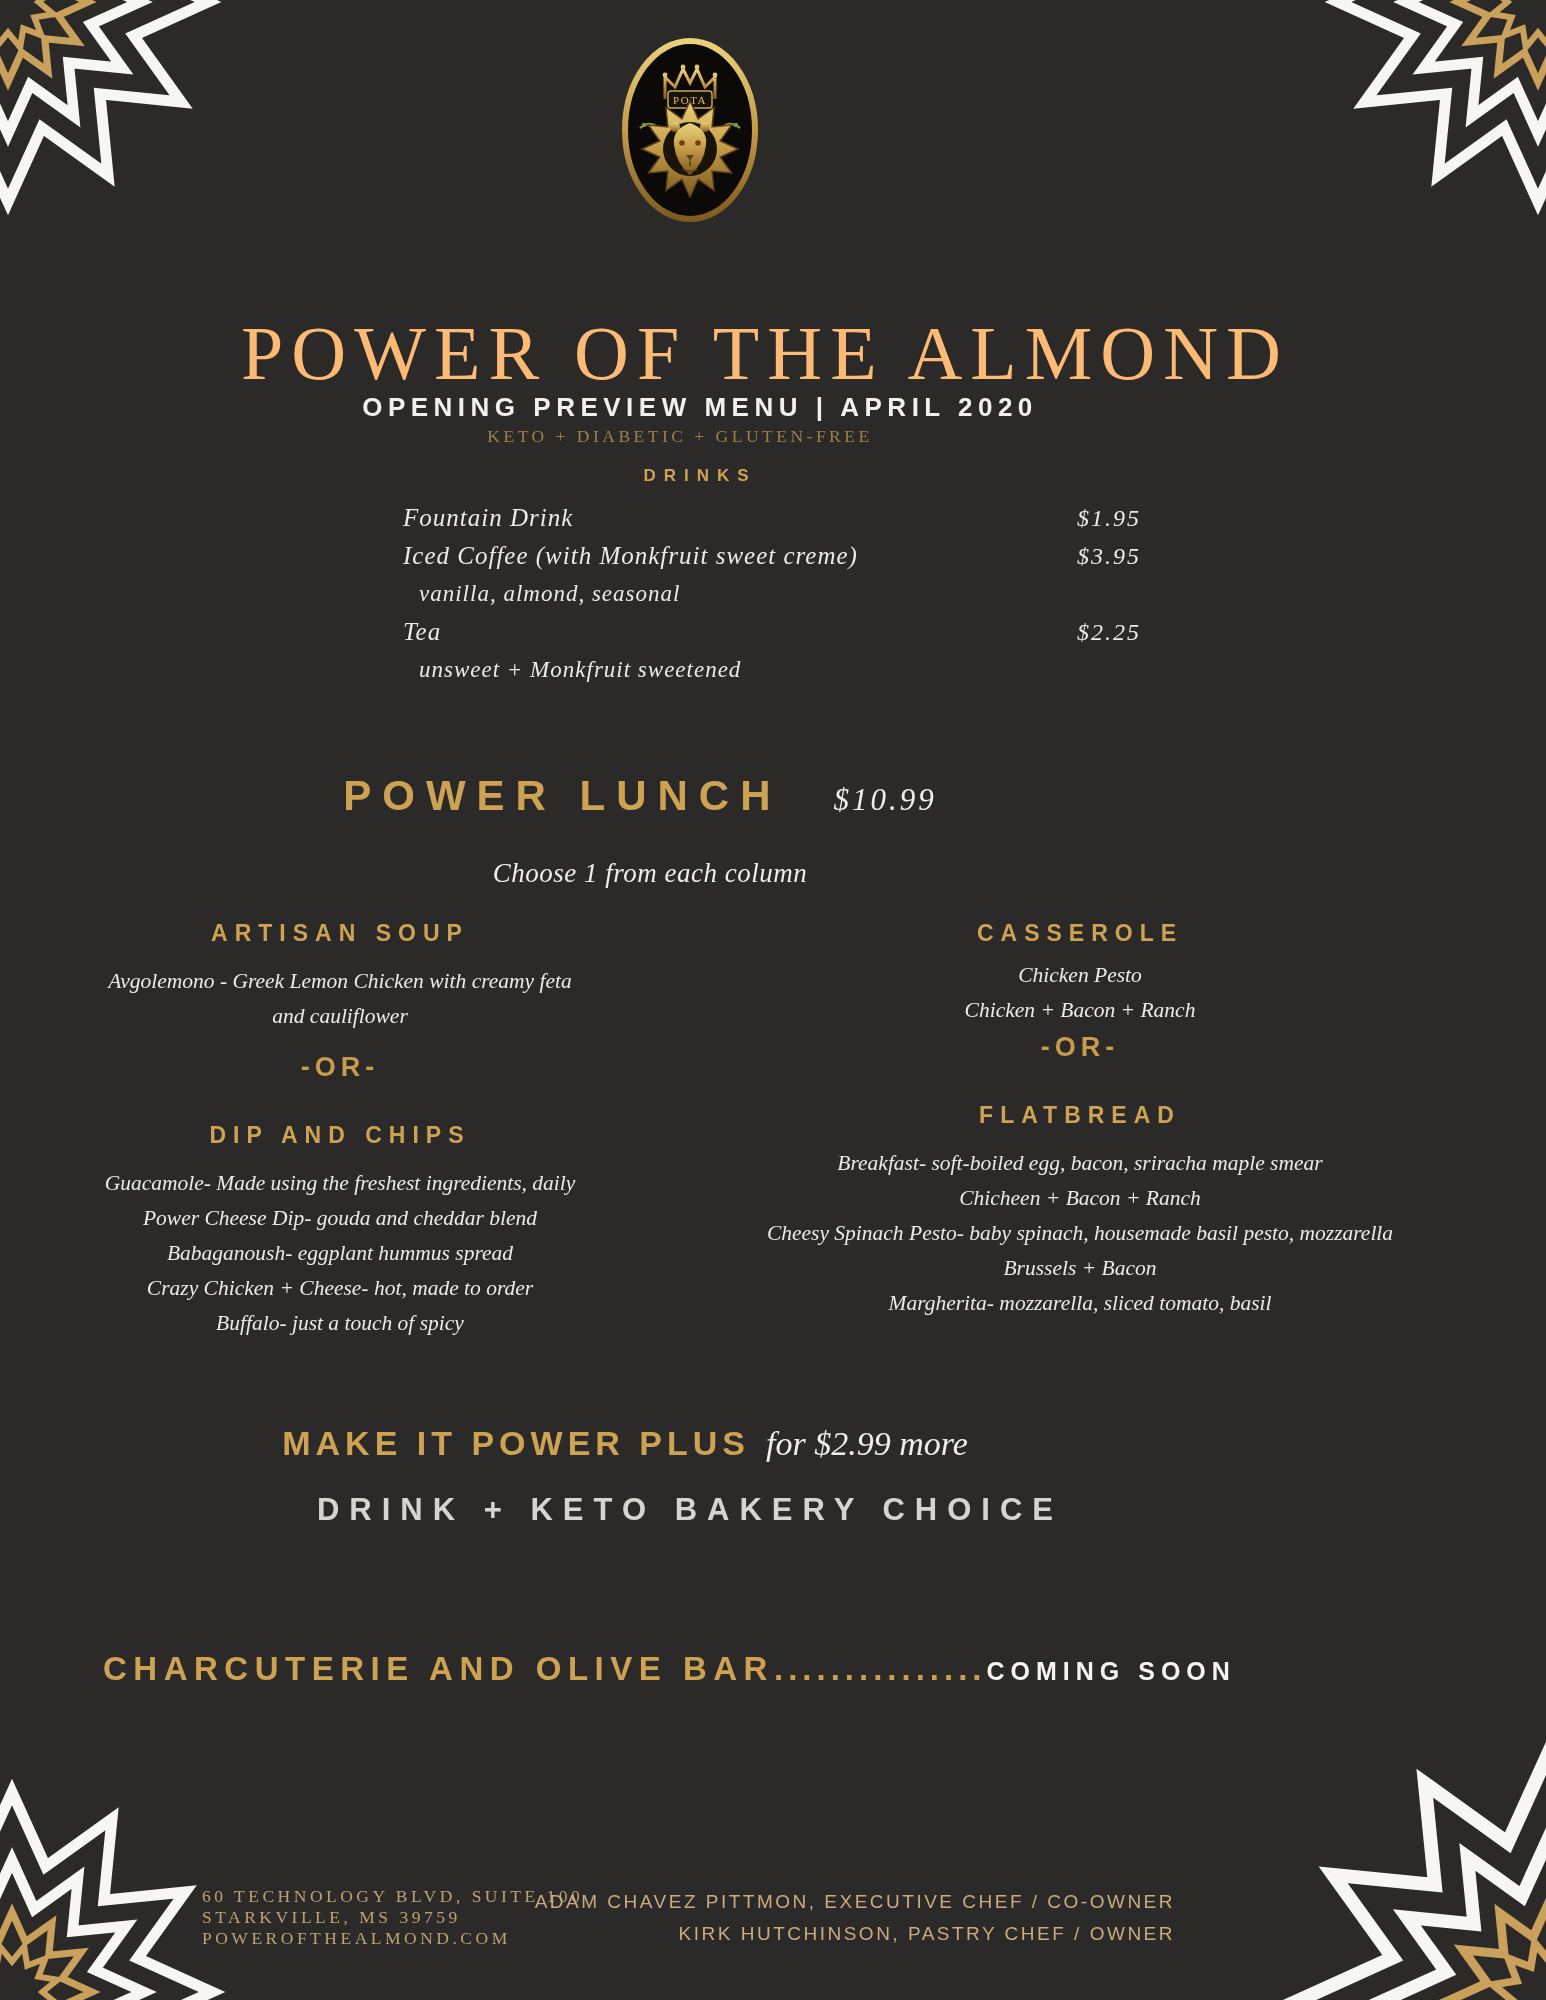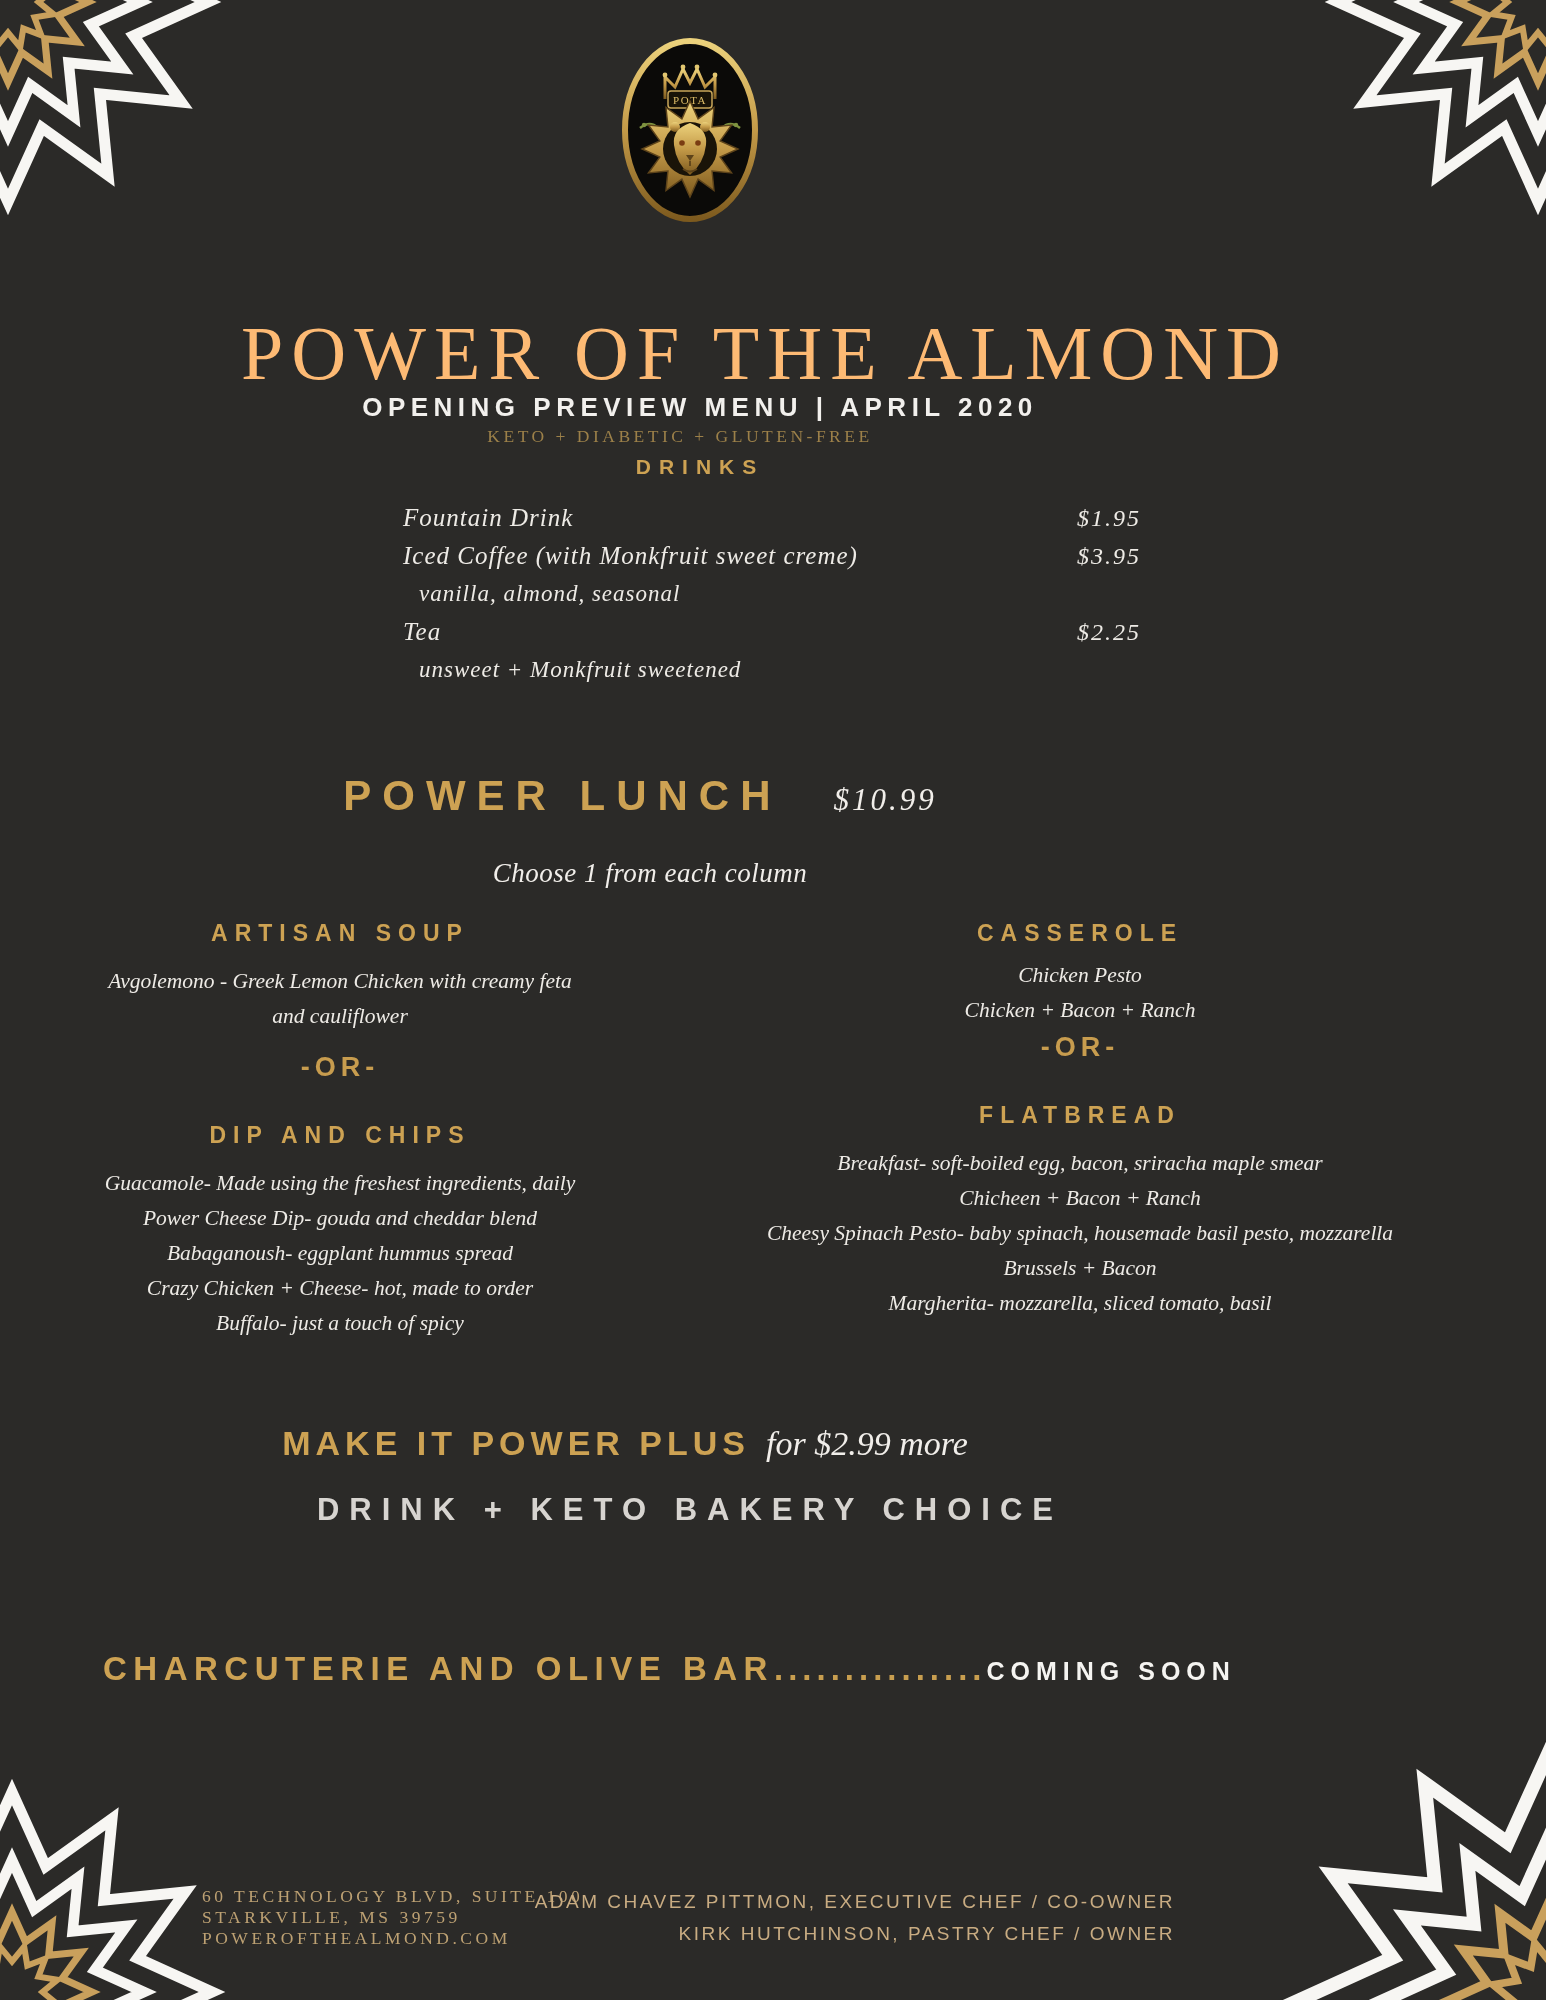--- a/index.html
+++ b/index.html
@@ -20,21 +20,21 @@
 
   
   #title{left:765px;top:264px;font-family:"Liberation Serif",serif;font-weight:400;
          font-size:76px;letter-spacing:8px;color:#fdba74;line-height:1;}
   #subtitle{left:700px;top:392px;font-size:26px;font-weight:600;letter-spacing:5.5px;color:#f2f0ed;}
   #tagline{left:680px;top:426px;font-family:"Liberation Serif",serif;font-size:17.5px;
            letter-spacing:3.5px;color:#9c8049;}
 
   
   .gold-head{font-weight:700;color:#cda253;}
-  #drinks-head{left:700px;top:455px;font-size:21px;letter-spacing:8px;}
+  #drinks-head{left:700px;top:466px;font-size:17px;letter-spacing:8px;}
   #drinks-list{left:403px;top:503px;width:738px;}
   .drow{display:flex;justify-content:space-between;align-items:baseline;line-height:30px;margin-bottom:8px;}
   .dname,.dprice,.dnote{font-family:"Liberation Serif",serif;font-style:italic;color:#eeebe6;}
   .dname{font-size:25px;letter-spacing:1px;}
   .dprice{font-size:24px;letter-spacing:2px;}
   .dnote{font-size:23px;letter-spacing:1px;line-height:30px;margin:0 0 8px 16px;}
 
   
   #lunch-row{left:640px;top:772px;display:flex;align-items:baseline;gap:52px;transform:translateX(-50%);}
   #lunch-title{font-size:42px;letter-spacing:11px;font-weight:700;color:#cda253;white-space:nowrap;}

